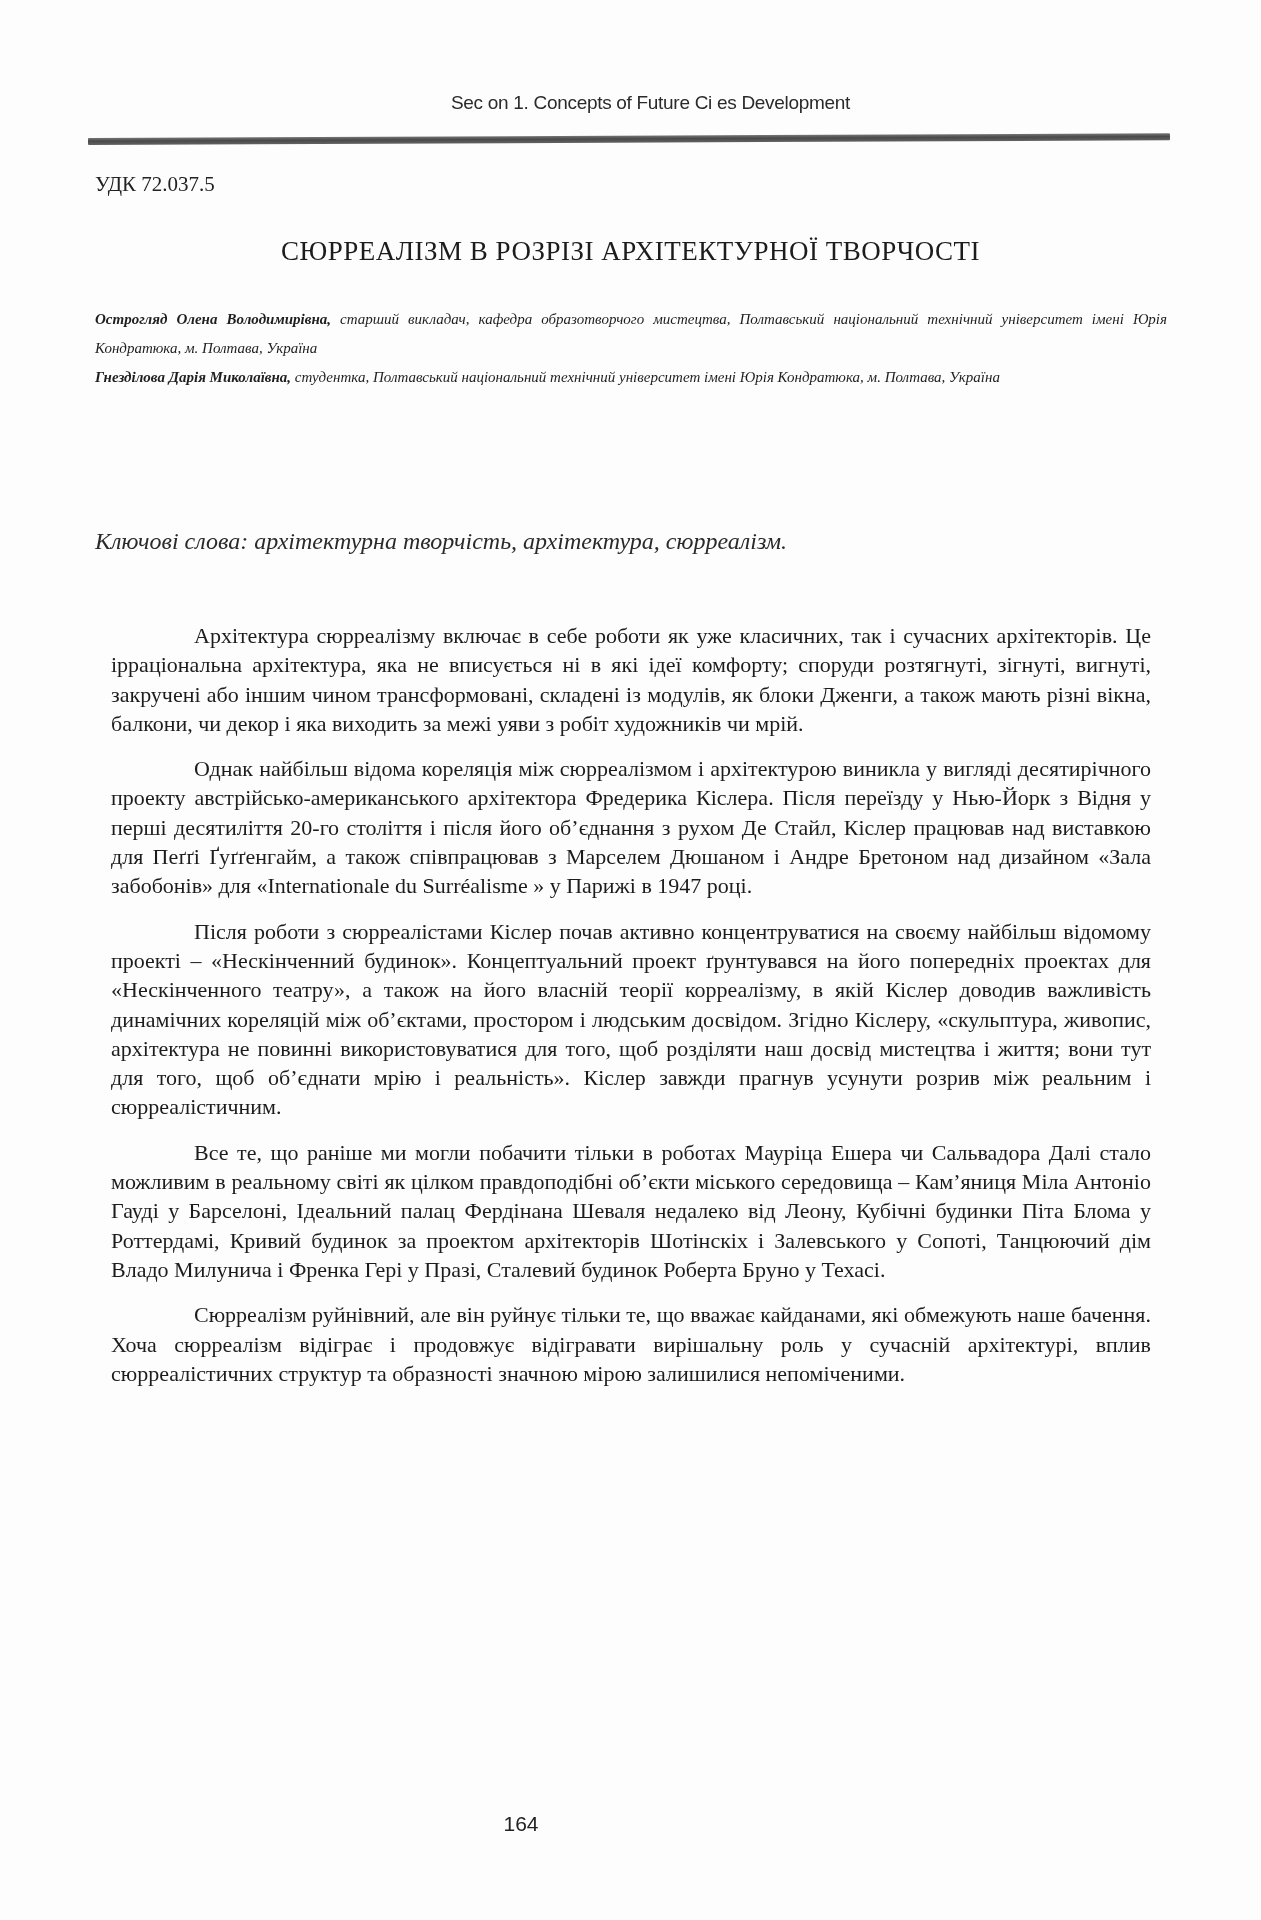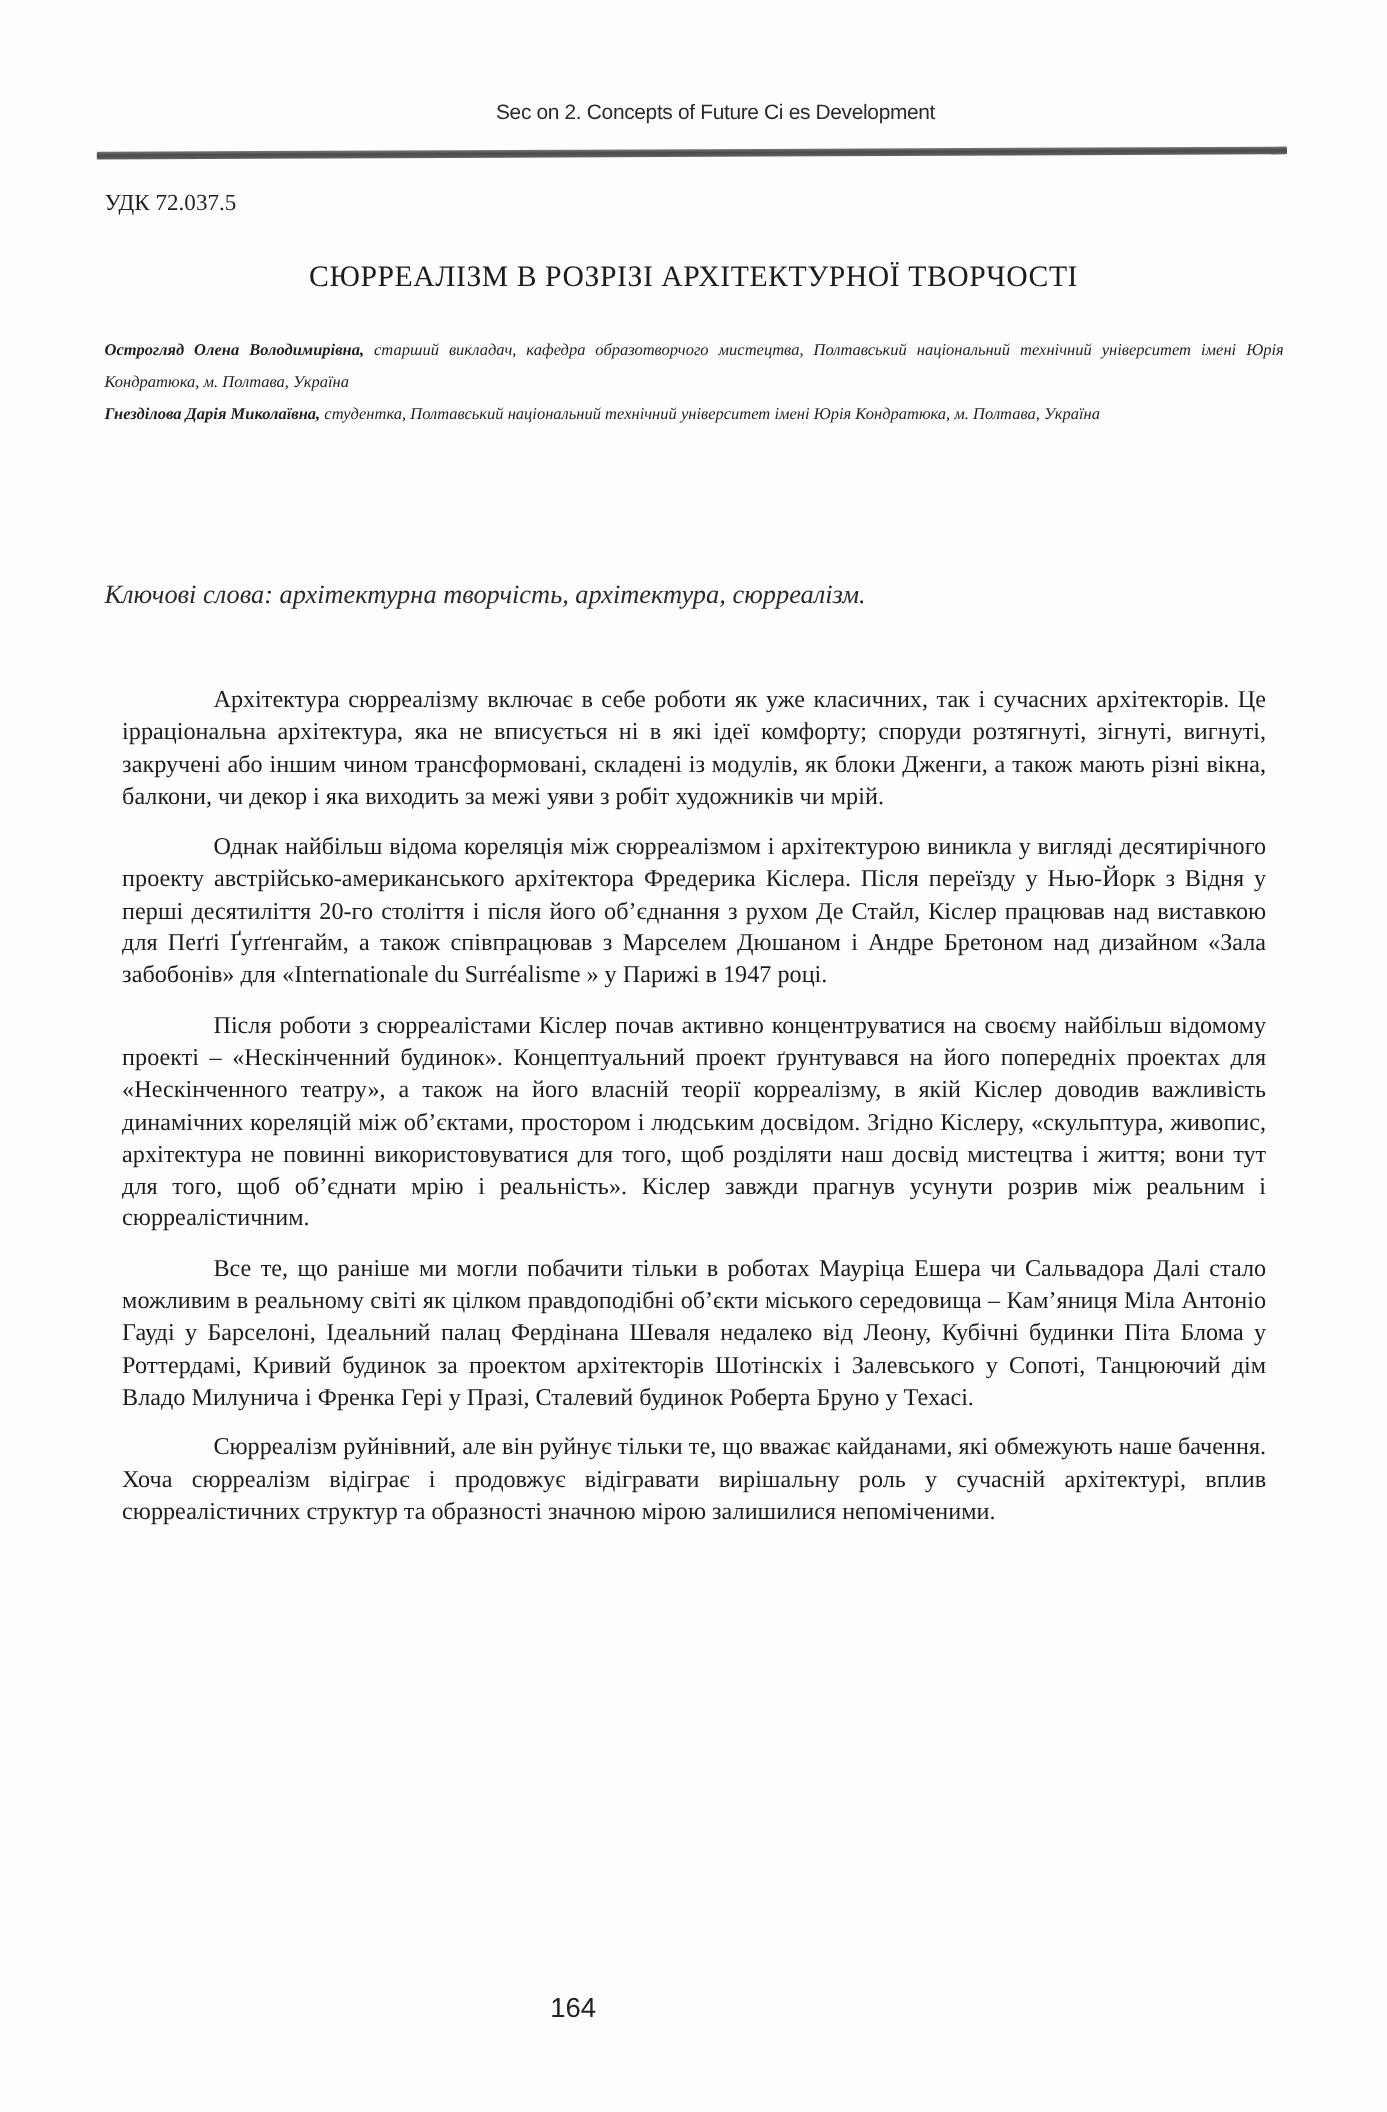--- a/index.html
+++ b/index.html
@@ -103,32 +103,32 @@
       margin: 16px;
       text-indent: 83px;
       text-align: justify;
     }
     .page-number {
       position: absolute;
       left: 0; width: 1028px;
       top: 1812px;
       text-align: center;
       font-family: "Liberation Sans", "DejaVu Sans", sans-serif;
-      font-size: 25px;
+      font-size: 21px;
       color: #222;
       padding-left: 14px;
       box-sizing: border-box;
     }
   </style>
 </head>
 <body>
 
 <div class="page">
 
-  <div class="running-head">Sec  on 2. Concepts of Future Ci  es Development</div>
+  <div class="running-head">Sec  on 1. Concepts of Future Ci  es Development</div>
   <div class="head-rule"></div>
 
   <div class="udk">УДК 72.037.5</div>
 
   <h1 class="title" style="margin:0;">СЮРРЕАЛІЗМ В РОЗРІЗІ АРХІТЕКТУРНОЇ ТВОРЧОСТІ</h1>
 
   <div class="authors">
     <p>
       <span class="name">Острогляд Олена Володимирівна,</span><span> старший викладач, кафедра образотворчого мистецтва, Полтавський національний технічний університет імені Юрія Кондратюка, м. Полтава, Україна</span>
     </p>

